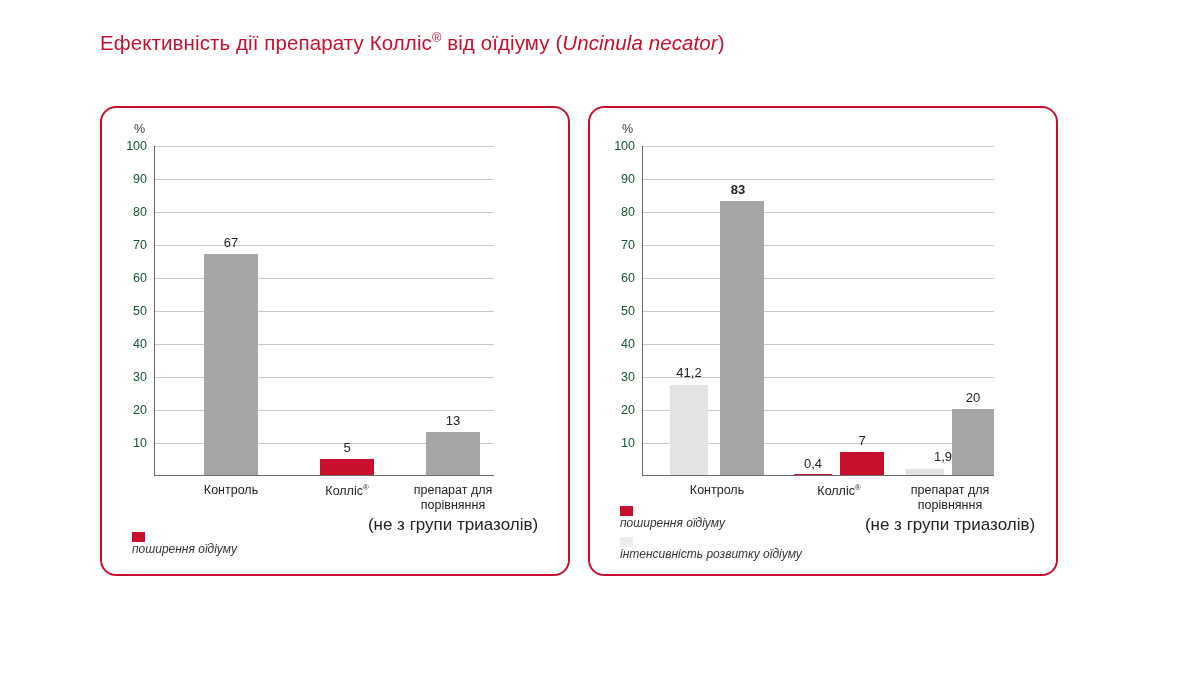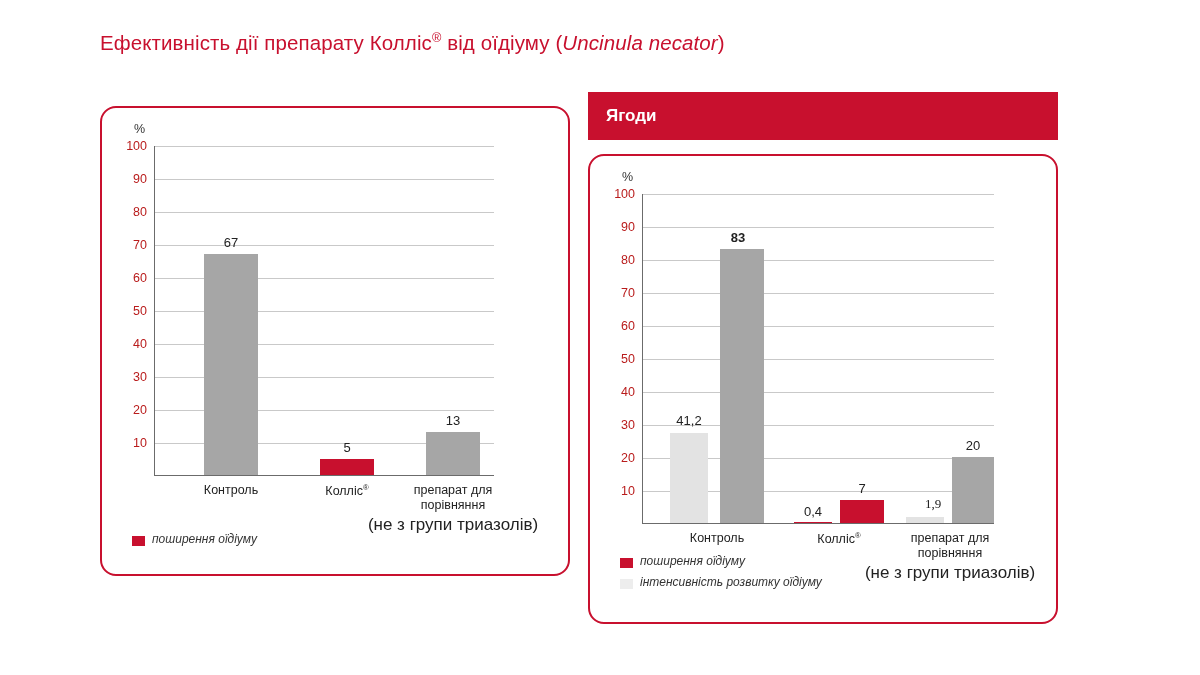--- a/index.html
+++ b/index.html
@@ -86,21 +86,21 @@
     position: absolute;
     left: 0; right: 0; bottom: 0;
     height: 1px;
     background: #6b6b6b;
   }
   .tick-label {
     position: absolute;
     right: 100%;
     margin-right: 7px;
     font-size: 12.5px;
-    color: #b91c1c;
+    color: #14532d;
     transform: translateY(-50%);
     white-space: nowrap;
   }
 
   .bar {
     position: absolute;
     bottom: 1px;
   }
   .bar-grey  { background: #a6a6a6; }
   .bar-light { background: #e3e3e3; }
@@ -127,22 +127,23 @@
 
   .legend {
     position: absolute;
     left: 30px;
     font-size: 12px;
     color: #333;
     font-style: italic;
   }
   .legend-row {
     display: flex;
-    align-items: flex-end;
+    align-items: flex-start;
     margin-bottom: 7px;
+    flex-direction: column;
   }
   .legend-swatch {
     width: 13px; height: 10px;
     margin-right: 7px;
     flex: none;
   }
   .sw-red   { background: #c8102e; }
   .sw-light { background: #ededed; }
 </style>
 </head>
@@ -211,23 +212,20 @@
             <span class="legend-swatch sw-red"></span>
             <span>поширення оїдіуму</span>
           </div>
         </div>
 
       </div>
     </div>
   </div>
 
   <div class="panel panel-right">
-    <div class="panel-header">
-      <span>Ягоди</span>
-    </div>
     <div class="panel-body">
       <div class="chart-area">
 
         <div class="pct-label" style="left:32px; top:14px;">%</div>
 
         <div class="plot plot-right">
           <div class="grid-line" style="top:0%;"></div>
           <div class="grid-line" style="top:10%;"></div>
           <div class="grid-line" style="top:20%;"></div>
           <div class="grid-line" style="top:30%;"></div>
@@ -258,21 +256,21 @@
           <div class="bar bar-red" style="left:152px; width:38px; height:0.3%;"></div>
           <div class="bar bar-red" style="left:198px; width:44px; height:7%;"></div>
 
           <div class="bar bar-light" style="left:264px; width:38px; height:1.9%;"></div>
           <div class="bar bar-grey" style="left:310px; width:42px; height:20%;"></div>
 
           <div class="bar-value" style="left:47px; bottom:29%;">41,2</div>
           <div class="bar-value" style="left:96px; bottom:84.5%;font-weight:bold;">83</div>
           <div class="bar-value" style="left:171px; bottom:1.5%;">0,4</div>
           <div class="bar-value" style="left:220px; bottom:8.5%;">7</div>
-          <div class="bar-value" style="left:291px; bottom:3.5%;font-family:Liberation Serif, serif;">1,9</div>
+          <div class="bar-value" style="left:301px; bottom:3.5%;">1,9</div>
           <div class="bar-value" style="left:331px; bottom:21.5%;">20</div>
 
           <div class="cat-label" style="left:75px; top:102%;">Контроль</div>
           <div class="cat-label" style="left:197px; top:102%;">
             <span>Колліс</span><span class="sup">®</span>
           </div>
           <div class="cat-label" style="left:308px; top:102%;">
             <div>препарат для</div>
             <div>порівняння</div>
             <div class="small">(не з групи триазолів)</div>

